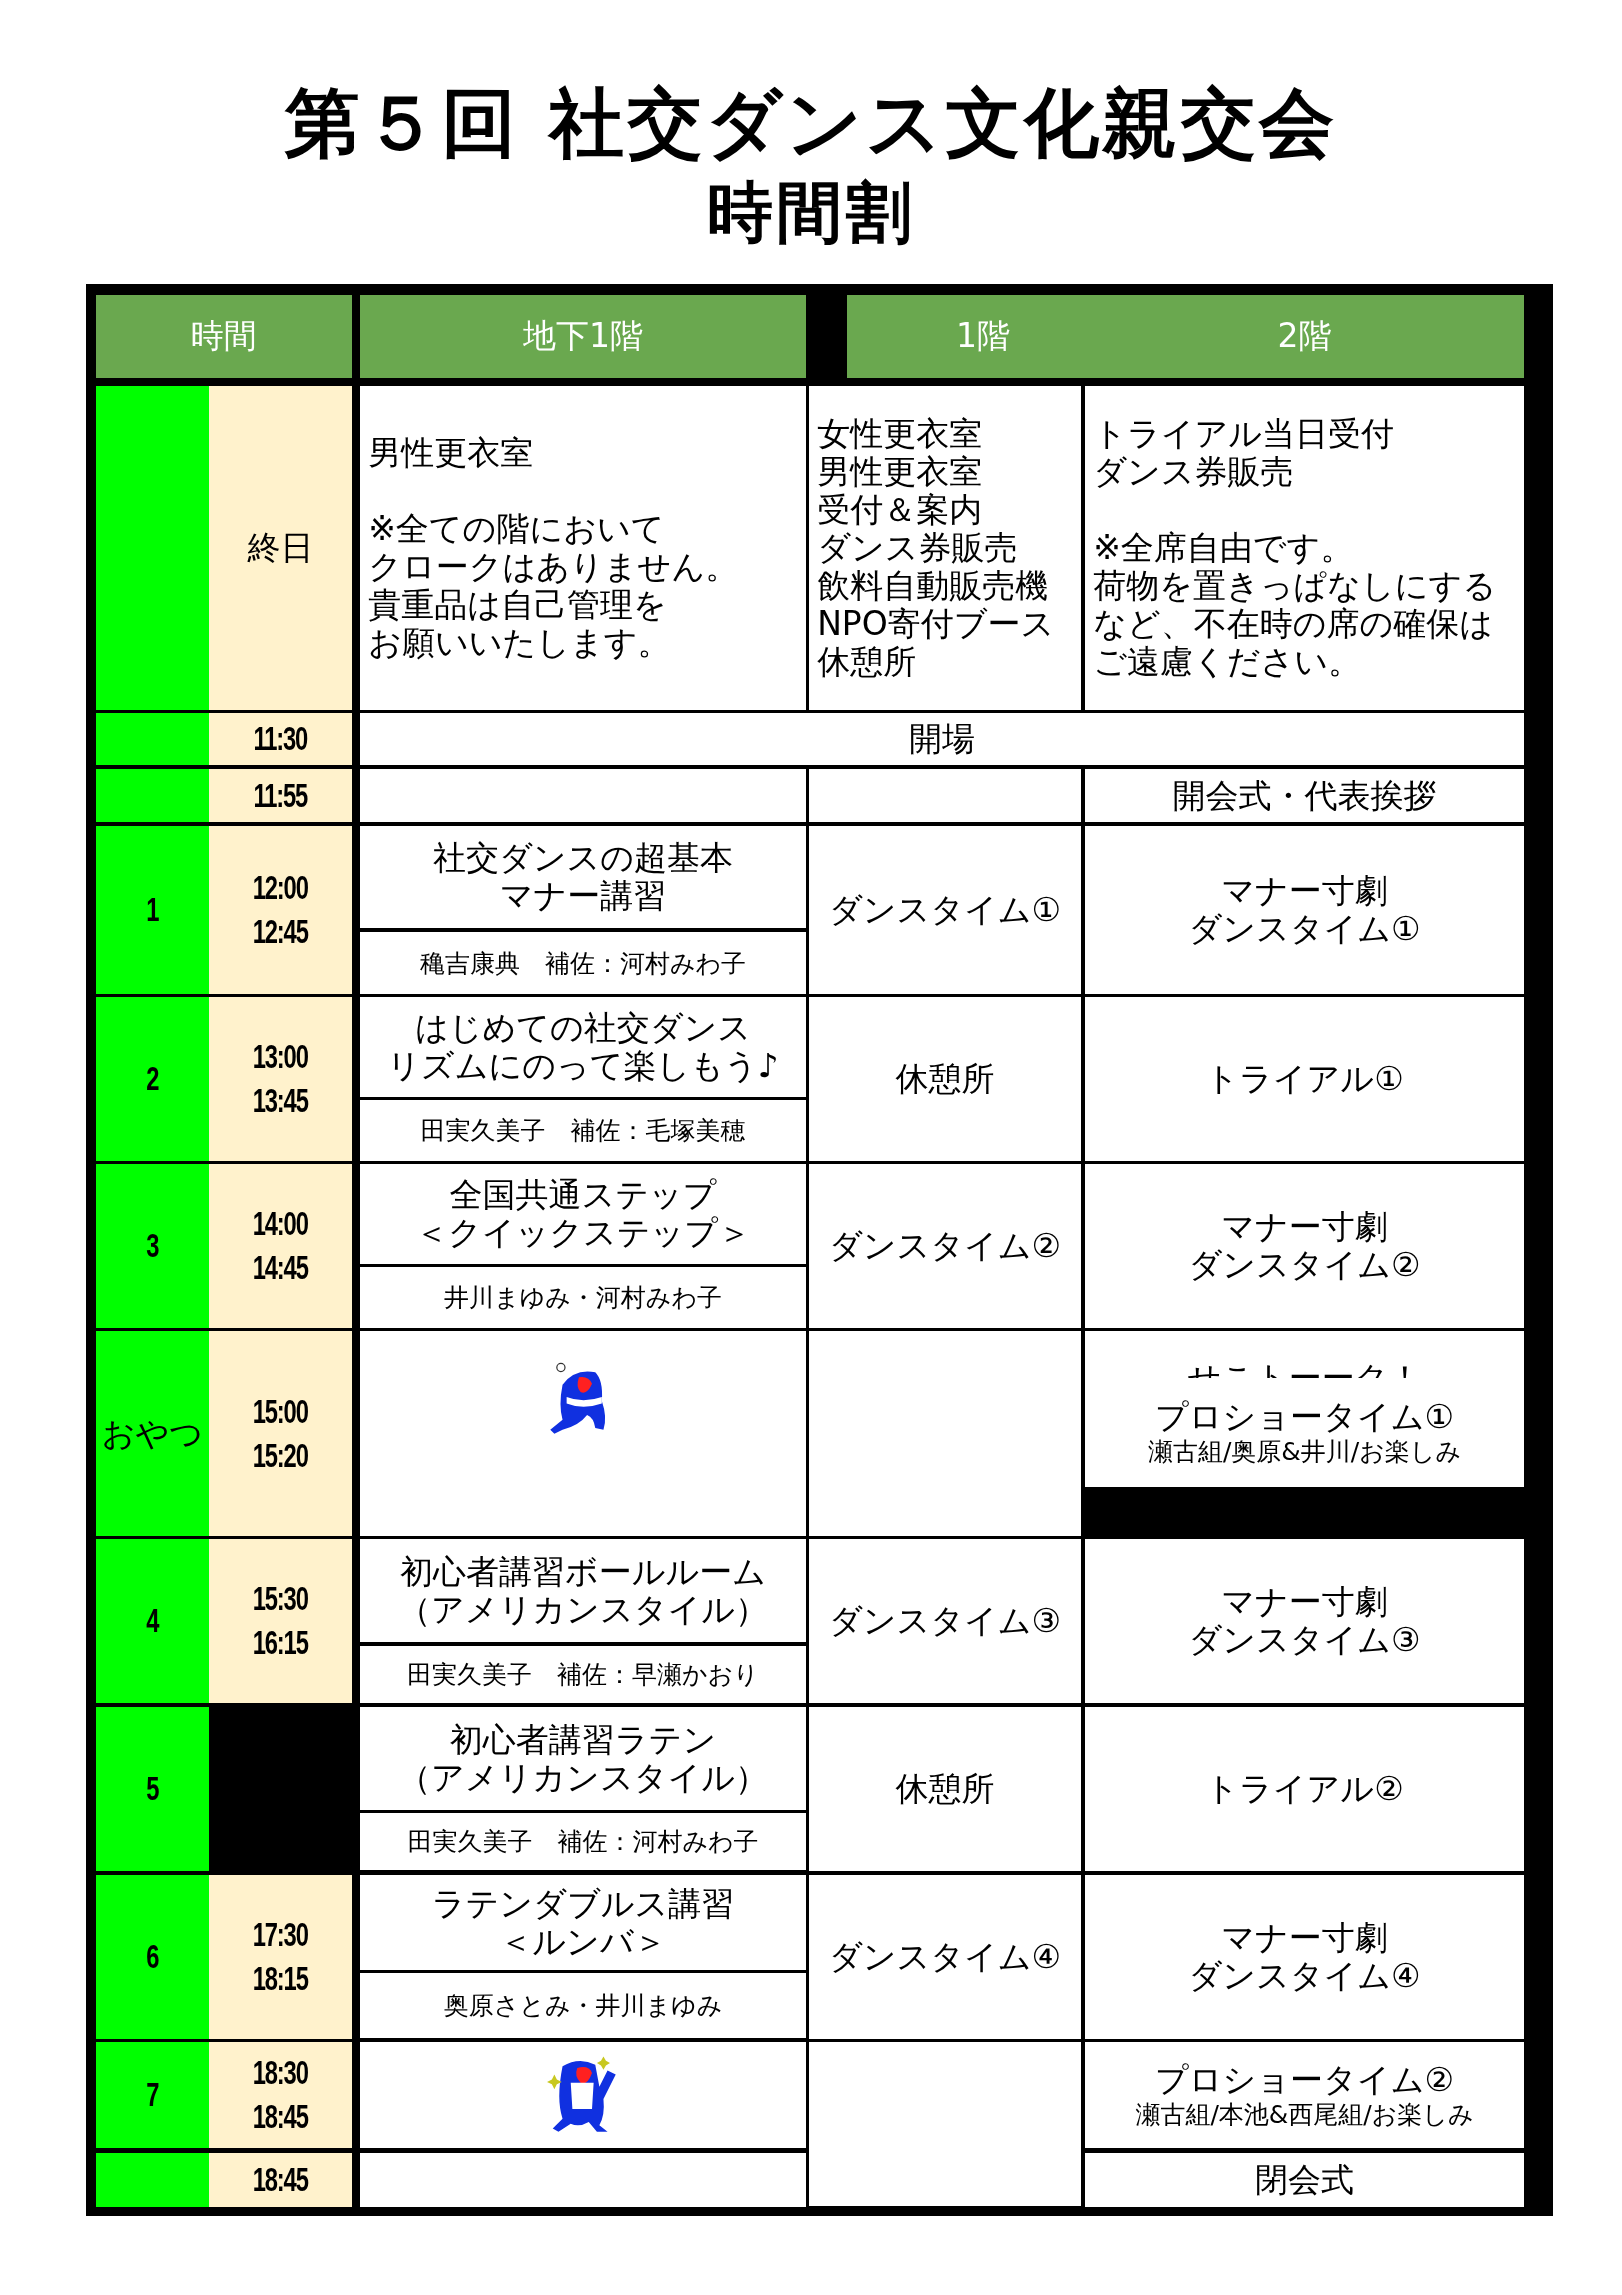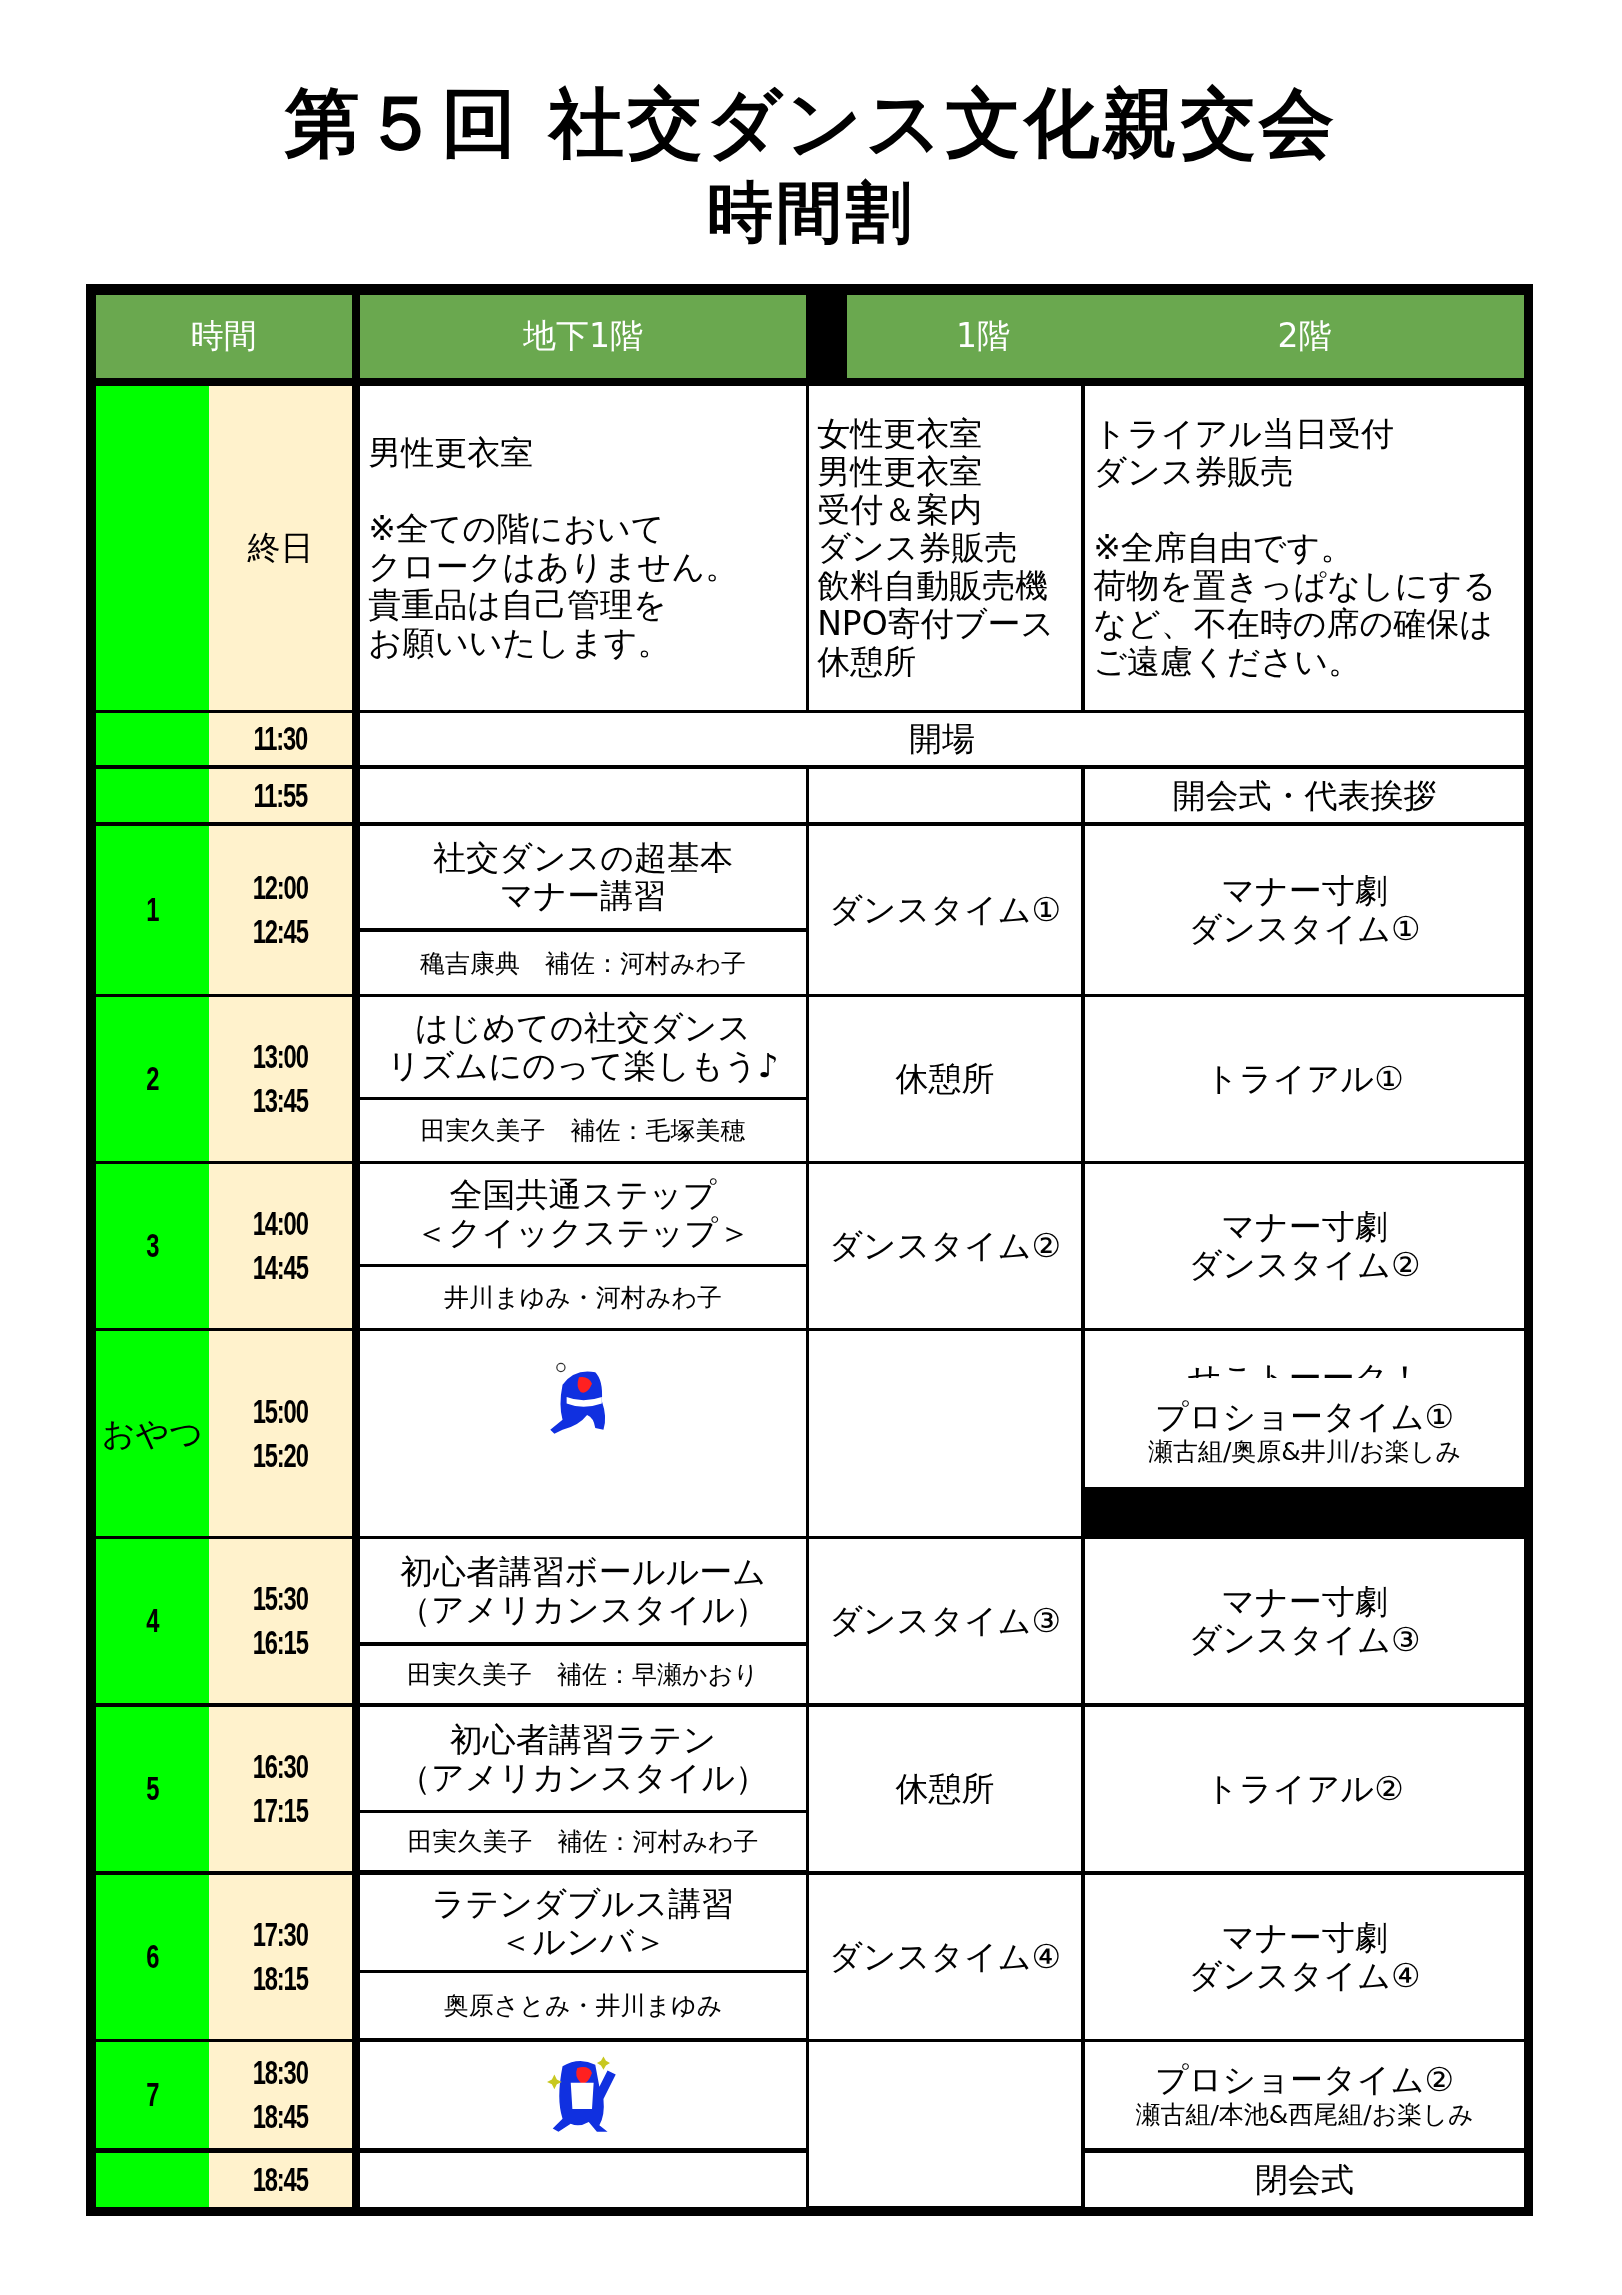--- a/index.html
+++ b/index.html
@@ -2,21 +2,21 @@
 <html style="font-size:13px"><head>
 <meta charset="utf-8">
 <style>
   html, body { margin:0; padding:0; background:#ffffff; }
   body { width:1622px; height:2295px; position:relative; overflow:hidden;
          font-family:"DejaVu Sans", "Liberation Sans", sans-serif; color:#000; }
   .title { position:absolute; left:0; width:1622px; text-align:center; font-weight:bold;
            font-family:"DejaVu Sans", sans-serif; letter-spacing:3.3px; }
   .t1 { top:78px; font-size:75px; line-height:90px; }
   .t2 { top:168px; font-size:66px; line-height:90px; }
-  .frame { position:absolute; left:86px; top:284px; width:1447px; height:1932px; background:#000; }
+  .frame { position:absolute; left:86px; top:284px; width:1447px; height:1932px; background:#000;padding-left:20px; }
   .cell { position:absolute; background:#fff; display:flex; align-items:center; justify-content:center;
           text-align:center; box-sizing:border-box; overflow:hidden; }
   .hdr { background:#6aa84f; color:#fff; font-size:33px; }
   .green { background:#00ff00; }
   .beige { background:#fff2cc; }
   .num { font-family:"Liberation Sans", sans-serif; font-weight:bold; font-size:33px; transform:scaleX(0.72); letter-spacing:-1.6px; }
   .time { font-family:"Liberation Sans", sans-serif; font-weight:bold; font-size:33px; line-height:44px;
           transform:scaleX(0.72); letter-spacing:-1.6px; display:flex; flex-direction:column; }
   .txt { font-size:33px; line-height:38px; }
   .small { font-size:25px; line-height:31px; }
@@ -156,26 +156,20 @@
   <div class="cell txt ml" style="left:274px;top:1255px;width:446px;height:103px;">初心者講習ボールルーム
 （アメリカンスタイル）</div>
   <div class="cell small" style="left:274px;top:1362px;width:446px;height:57px;">田実久美子　補佐：早瀬かおり</div>
   <div class="cell txt" style="left:723px;top:1255px;width:272px;height:164px;">ダンスタイム③</div>
   <div class="cell txt ml" style="left:999px;top:1255px;width:439px;height:164px;">マナー寸劇
 ダンスタイム③</div>
 
   <div class="cell green" style="left:9.8px;top:1423px;width:113px;height:164px;">
       <span class="num">5</span>
     </div>
-  <div class="cell beige" style="left:123px;top:1423px;width:143px;height:164px;">
-      <div class="time">
-        <span>16:30</span>
-        <span>17:15</span>
-      </div>
-    </div>
   <div class="cell txt ml" style="left:274px;top:1423px;width:446px;height:103px;">初心者講習ラテン
 （アメリカンスタイル）</div>
   <div class="cell small" style="left:274px;top:1529px;width:446px;height:57px;text-align:center;">田実久美子　補佐：河村みわ子</div>
   <div class="cell txt" style="left:723px;top:1423px;width:272px;height:164px;">休憩所</div>
   <div class="cell txt ml" style="left:999px;top:1423px;width:439px;height:164px;">トライアル②</div>
 
   <div class="cell green" style="left:9.8px;top:1591px;width:113px;height:164px;">
       <span class="num">6</span>
     </div>
   <div class="cell beige" style="left:123px;top:1591px;width:143px;height:164px;">

